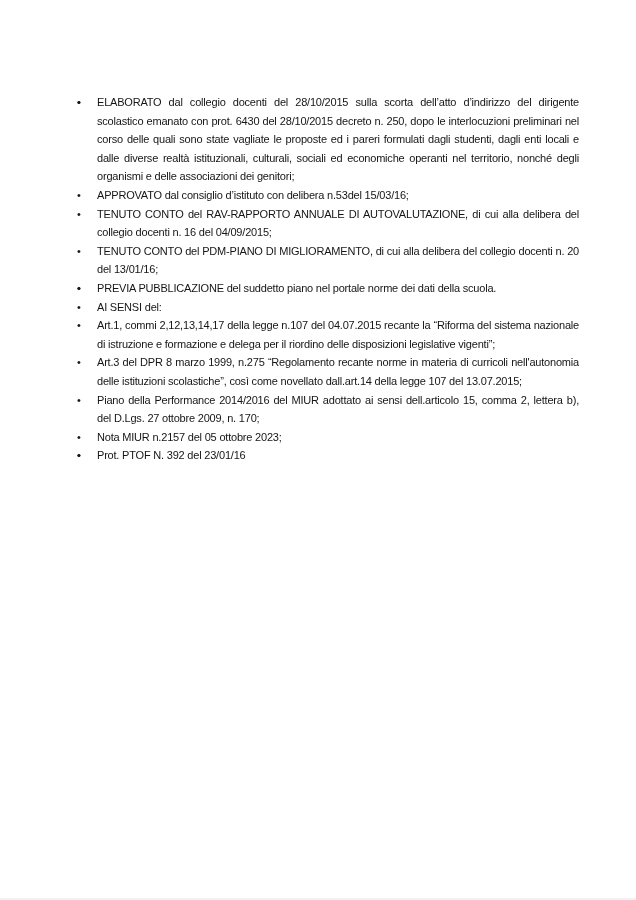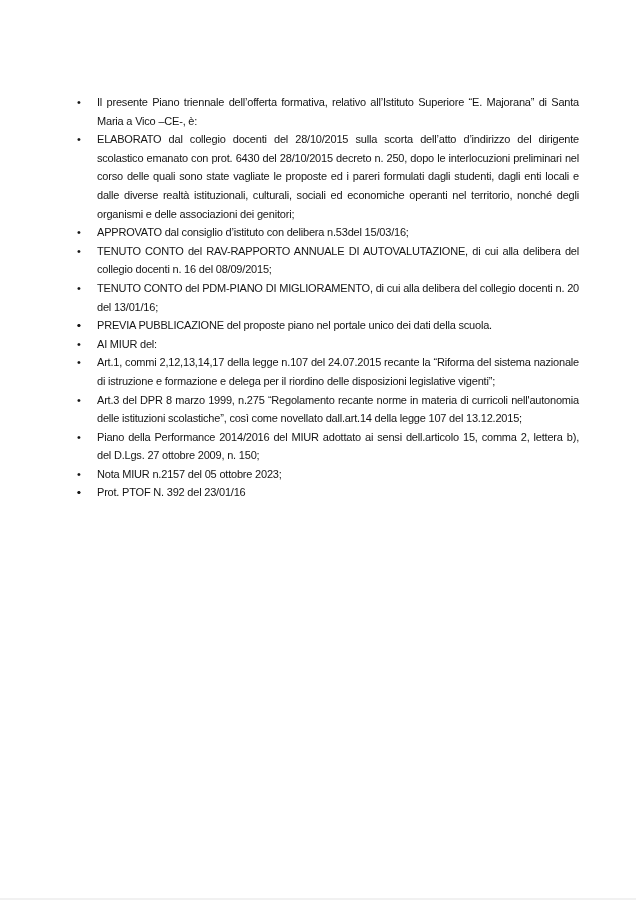--- a/index.html
+++ b/index.html
@@ -48,70 +48,69 @@
   }
 </style>
 </head>
 <body>
 
 <div class="page">
   <div class="bullet-list">
 
     <div class="list-item">
       <span class="bullet">•</span>
-      <span>Il presente Piano triennale dell’offerta formativa, relativo all’Istituto Superiore “E. Majorana” di Santa Maria a Vico –CE-, è:</span>
     </div>
 
     <div class="list-item">
       <span class="bullet">•</span>
       <span>ELABORATO dal collegio docenti del 28/10/2015  sulla  scorta dell’atto d’indirizzo del dirigente scolastico emanato con prot. 6430 del 28/10/2015 decreto n. 250, dopo le interlocuzioni preliminari nel corso delle  quali sono state vagliate le proposte ed i pareri formulati dagli studenti, dagli enti locali e dalle diverse realtà istituzionali, culturali, sociali ed economiche operanti nel territorio, nonché degli organismi e delle associazioni dei genitori;</span>
     </div>
 
     <div class="list-item">
       <span class="bullet">•</span>
       <span>APPROVATO dal consiglio d’istituto con delibera n.53del 15/03/16;</span>
     </div>
 
     <div class="list-item">
       <span class="bullet">•</span>
-      <span>TENUTO CONTO del RAV-RAPPORTO ANNUALE DI AUTOVALUTAZIONE, di cui alla delibera del collegio docenti n. 16 del 08/09/2015;</span>
+      <span>TENUTO CONTO del RAV-RAPPORTO ANNUALE DI AUTOVALUTAZIONE, di cui alla delibera del collegio docenti n. 16 del 04/09/2015;</span>
     </div>
 
     <div class="list-item">
       <span class="bullet">•</span>
       <span>TENUTO CONTO del PDM-PIANO DI MIGLIORAMENTO, di cui alla delibera del collegio docenti n. 20 del 13/01/16;</span>
     </div>
 
     <div class="list-item">
       <span class="bullet">•</span>
     </div>
 
     <div class="list-item">
       <span class="bullet">•</span>
-      <span>PREVIA PUBBLICAZIONE del proposte piano nel portale unico dei dati della scuola.</span>
+      <span>PREVIA PUBBLICAZIONE del suddetto piano nel portale norme dei dati della scuola.</span>
     </div>
 
     <div class="list-item">
       <span class="bullet">•</span>
-      <span>AI MIUR del:</span>
+      <span>AI SENSI del:</span>
     </div>
 
     <div class="list-item">
       <span class="bullet">•</span>
-      <span>Art.1, commi 2,12,13,14,17 della legge n.107 del 24.07.2015 recante la “Riforma del sistema nazionale di istruzione e formazione e delega per il riordino delle disposizioni legislative vigenti”;</span>
+      <span>Art.1, commi 2,12,13,14,17 della legge n.107 del 04.07.2015 recante la “Riforma del sistema nazionale di istruzione e formazione e delega per il riordino delle disposizioni legislative vigenti”;</span>
     </div>
 
     <div class="list-item">
       <span class="bullet">•</span>
-      <span>Art.3 del DPR 8 marzo 1999, n.275 “Regolamento recante norme in materia di curricoli nell'autonomia delle istituzioni scolastiche”, così come novellato dall.art.14 della legge 107 del 13.12.2015;</span>
+      <span>Art.3 del DPR 8 marzo 1999, n.275 “Regolamento recante norme in materia di curricoli nell'autonomia delle istituzioni scolastiche”, così come novellato dall.art.14 della legge 107 del 13.07.2015;</span>
     </div>
 
     <div class="list-item">
       <span class="bullet">•</span>
-      <span>Piano della Performance 2014/2016 del MIUR adottato ai sensi dell.articolo 15, comma 2, lettera b), del D.Lgs. 27 ottobre 2009, n. 150;</span>
+      <span>Piano della Performance 2014/2016 del MIUR adottato ai sensi dell.articolo 15, comma 2, lettera b), del D.Lgs. 27 ottobre 2009, n. 170;</span>
     </div>
 
     <div class="list-item">
       <span class="bullet">•</span>
       <span>Nota MIUR n.2157 del 05 ottobre 2023;</span>
     </div>
 
     <div class="list-item">
       <span class="bullet">•</span>
     </div>

